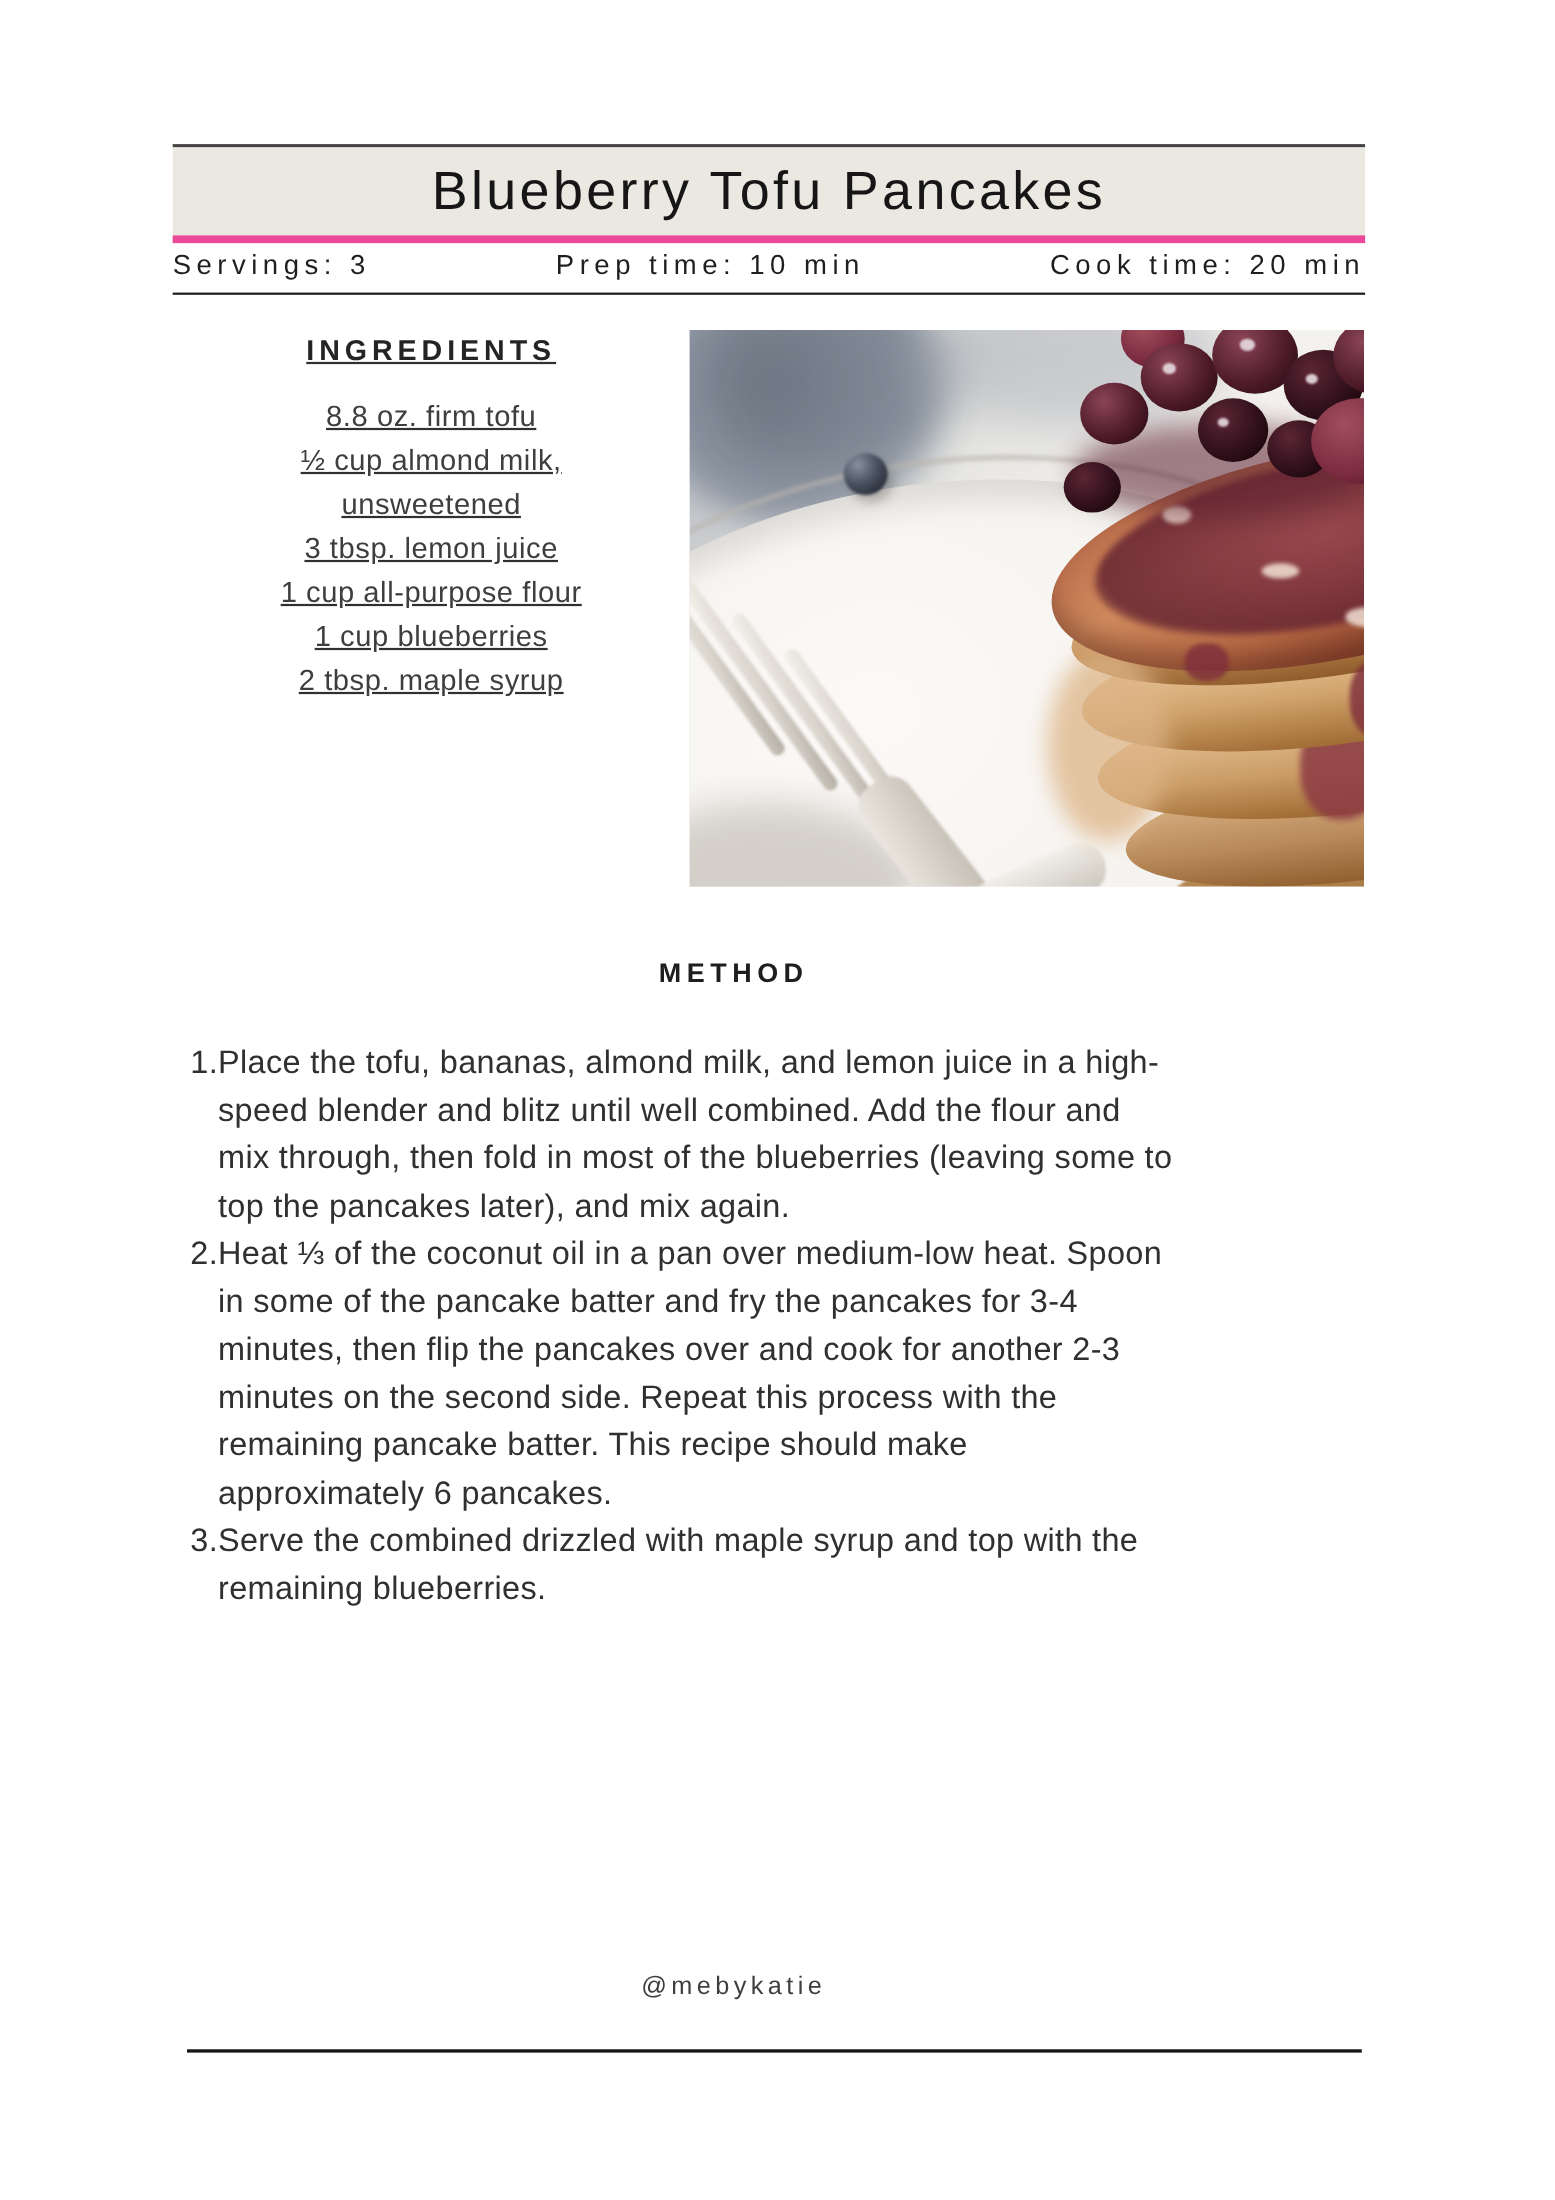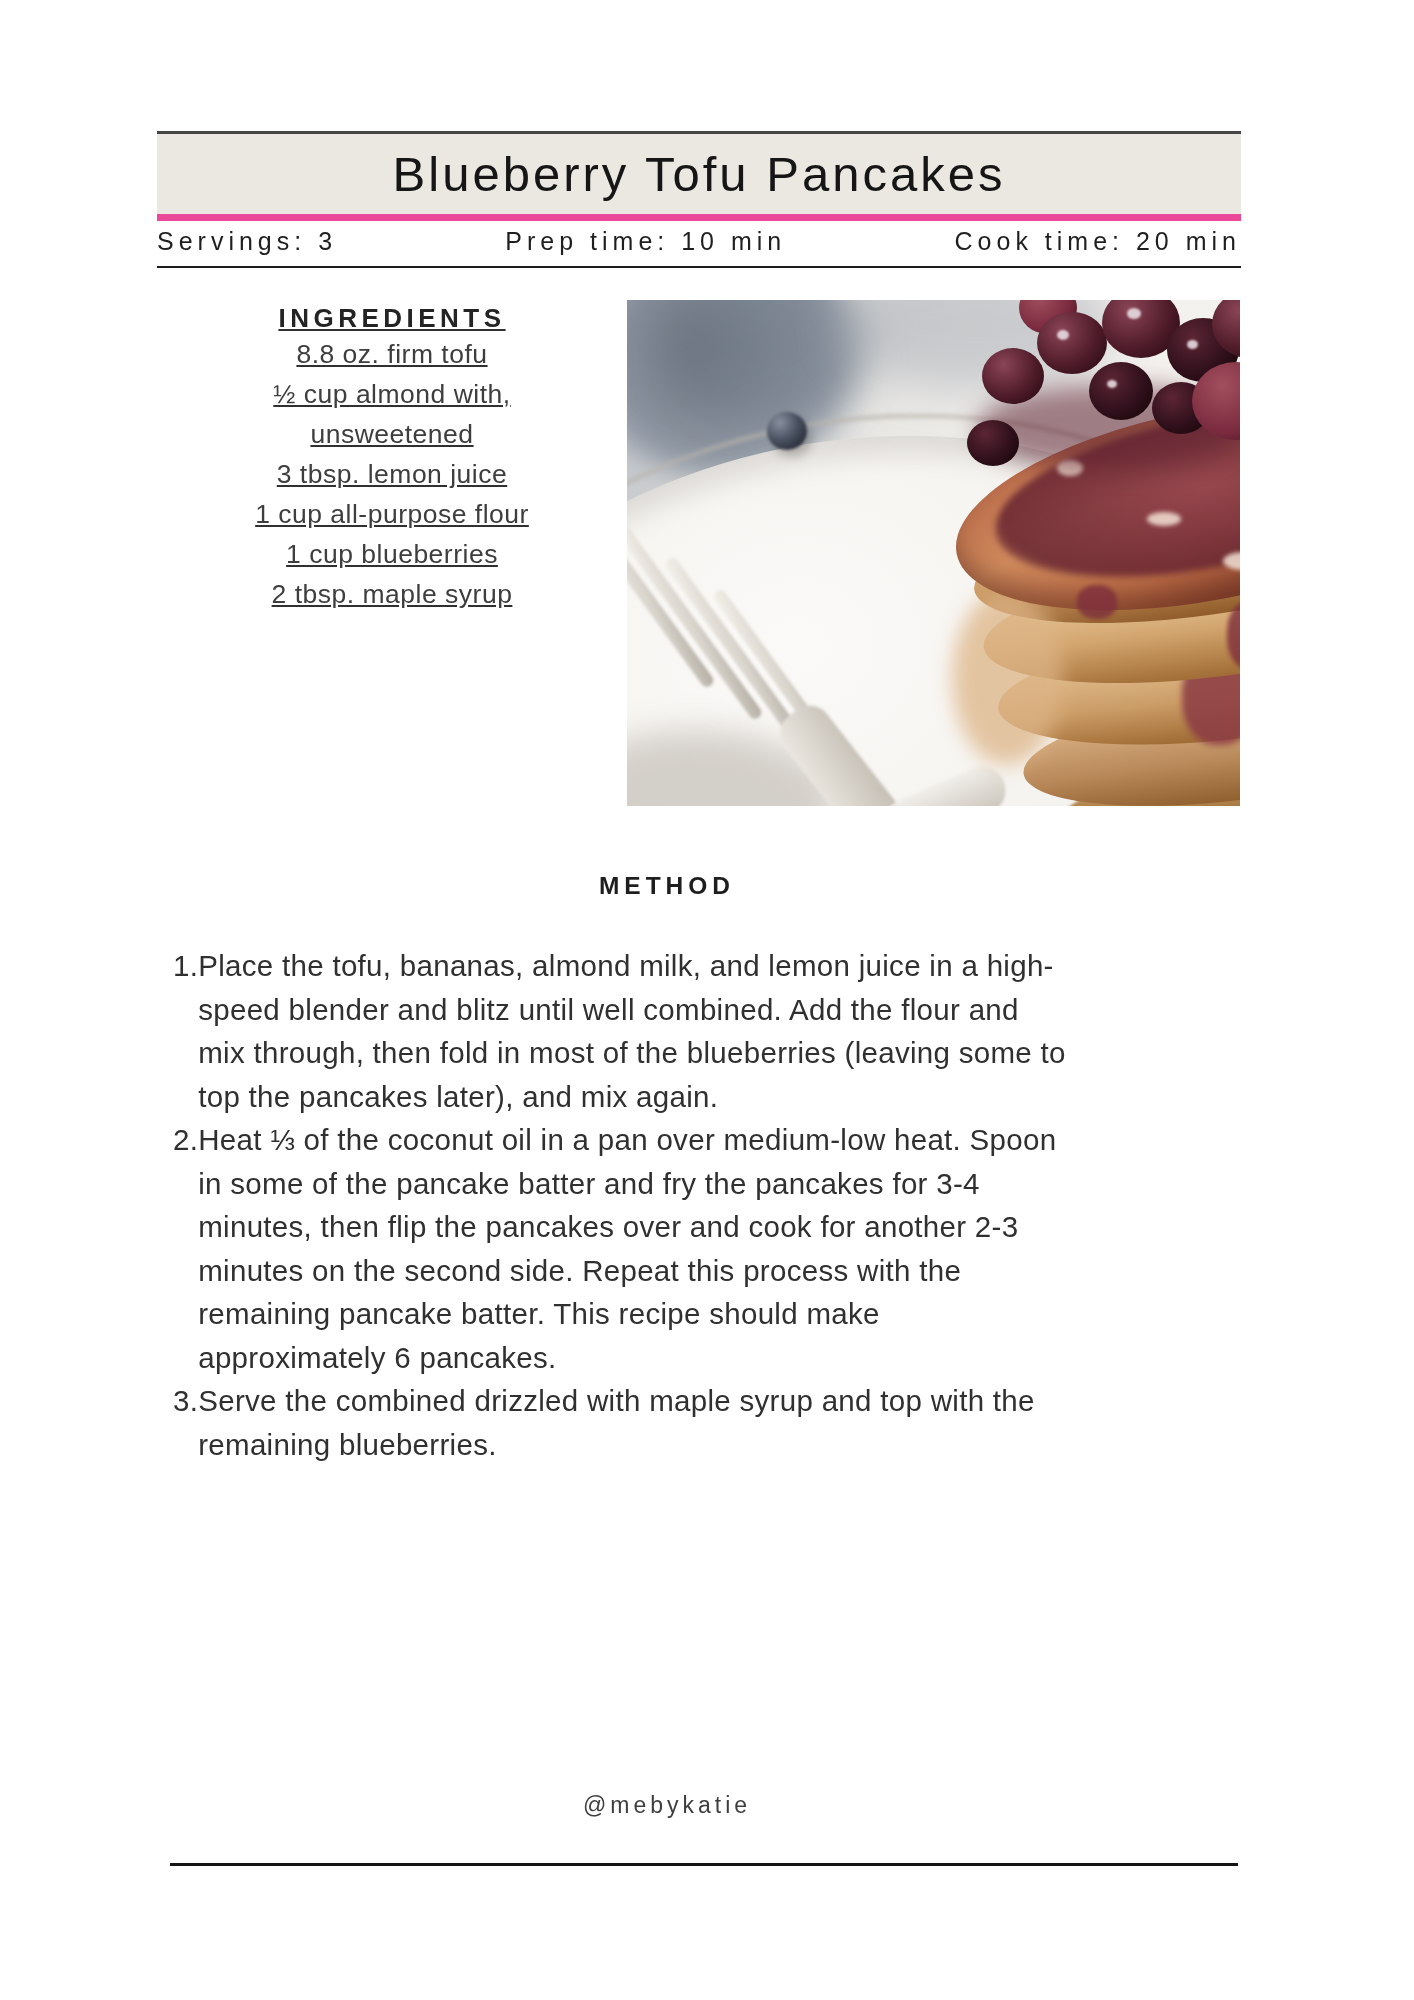--- a/index.html
+++ b/index.html
@@ -20,21 +20,21 @@
   .meta-row {
     position:absolute; left:157px; top:216px; width:1084px; height:50px;
     border-bottom:2px solid #1b1b1b;
     display:flex; align-items:center; justify-content:space-between;
     font-size:25px; letter-spacing:5px; color:#1f1f1f;
   }
 
   
   .ingredients { position:absolute; left:157px; top:303px; width:470px; text-align:center;text-decoration:underline; }
   .ingredients-heading { font-size:26px; font-weight:700; letter-spacing:4.5px; color:#242424; }
-  .ingredient-list { }
+  .ingredient-list { margin-top:24px; }
   .ingredient { font-size:26.5px; line-height:40px; color:#3e3e3e; letter-spacing:0.5px; white-space:pre-line; }
 
   
   .photo {
     position:absolute; left:627px; top:300px; width:613px; height:506px; overflow:hidden;
     background:linear-gradient(118deg,#b9bdc5 0%,#d4d5d4 20%,#e9e8e5 38%,#f3f1ee 58%,#f5f3f0 100%);
   }
   .photo div { position:absolute; }
   .blob-slate  { left:-40px; top:-60px; width:280px; height:240px; border-radius:50%;
     background:radial-gradient(circle at 45% 45%, #59626f 0%, #8d96a3 60%, rgba(150,158,168,0) 78%);
@@ -134,21 +134,21 @@
     <span>Servings: 3</span>
     <span>Prep time: 10 min</span>
     <span>Cook time: 20 min</span>
   </div>
 
   <div class="ingredients">
     <div class="ingredients-heading">INGREDIENTS</div>
     <div class="ingredient-list">
 
     <div class="ingredient">8.8 oz. firm tofu</div>
-        <div class="ingredient">½ cup almond with,
+        <div class="ingredient">½ cup almond milk,
 unsweetened</div>
         <div class="ingredient">3 tbsp. lemon juice</div>
         <div class="ingredient">1 cup all-purpose flour</div>
         <div class="ingredient">1 cup blueberries</div>
         <div class="ingredient">2 tbsp. maple syrup</div>
       </div>
   </div>
 
   <div class="photo">
     <div class="blob-slate"></div>

